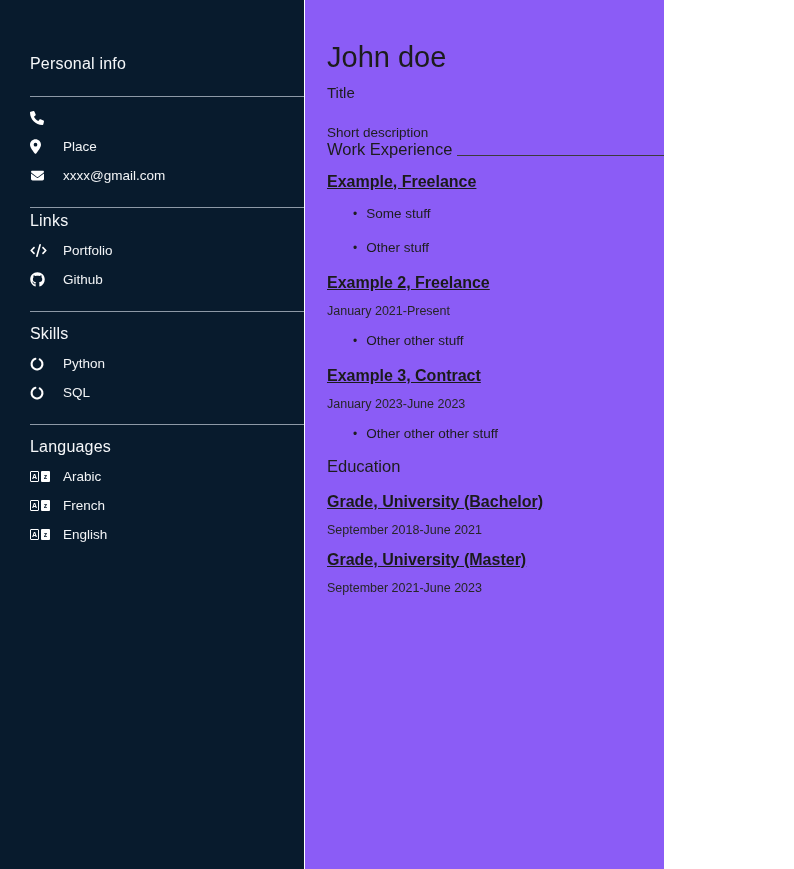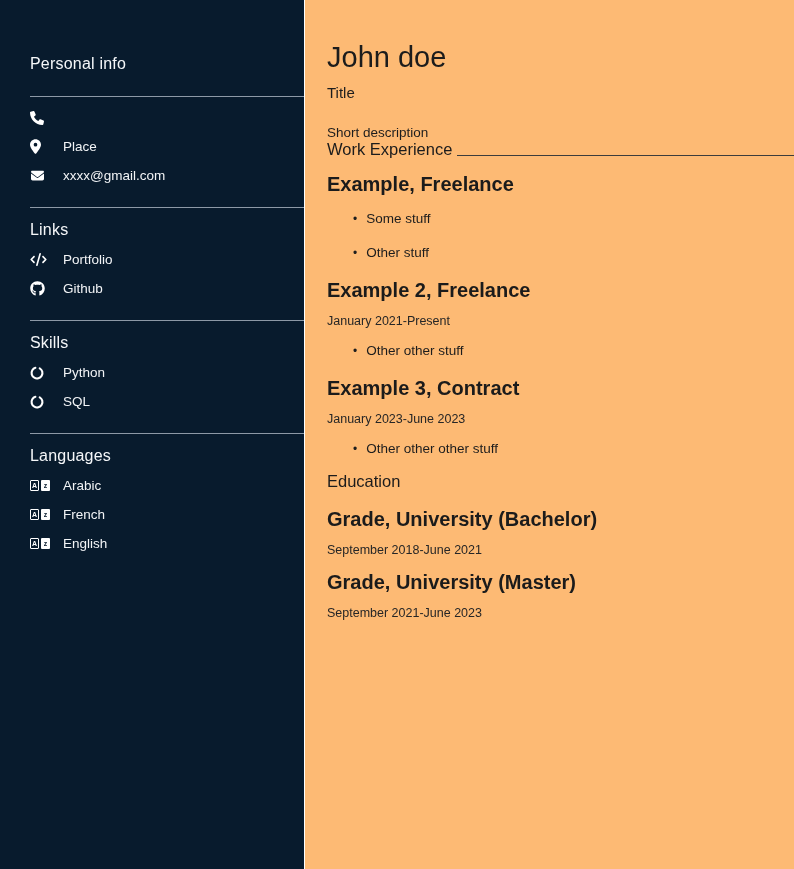--- a/index.html
+++ b/index.html
@@ -1,18 +1,18 @@
 <!DOCTYPE html>
 <html><head>
 <meta charset="utf-8">
 <style>
   * { box-sizing: border-box; }
   html, body { margin: 0; padding: 0; }
   body { font-family: "Liberation Sans", sans-serif; background: #ffffff; }
-  .page { position: relative; width: 794px; height: 869px; background: #ffffff; overflow: hidden; }
+  .page { position: relative; width: 664px; height: 869px; background: #ffffff; overflow: hidden; }
 
   
   .sidebar {
     position: absolute; left: 0; top: 0; width: 304px; height: 869px;
     background: #081b2d; color: #f2f4f6; padding: 55px 0 0 30px;
   }
   .side-title { font-size: 16px; font-weight: 400; color: #f5f7f9; letter-spacing: 0.2px; }
   .side-rule { border: 0; border-top: 1px solid #8d99a6; margin: 23px 0 0 0; }
   .side-items { margin-top: 3px; }
   .side-item { display: flex; align-items: center; margin-top: 12px; min-height: 17px; font-size: 13.5px; }
@@ -29,30 +29,30 @@
   }
   .lang-z {
     width: 9px; height: 11px; background: #fff; border-radius: 1px; margin-left: 2px;
     font-size: 7px; font-weight: 700; color: #081b2d;
     display: flex; align-items: center; justify-content: center;
   }
 
   
   .content {
     position: absolute; left: 305px; top: 0; right: 0; height: 869px;
-    background: #fdba74; color: #1d1d1d; padding: 42px 0 0 22px;
+    background: #8b5cf6; color: #1d1d1d; padding: 42px 0 0 22px;
   }
   .name { font-size: 29px; font-weight: 400; color: #1c1c1c; line-height: 1.1; }
   .person-title { font-size: 15px; margin-top: 10px; color: #1d1d1d; }
   .desc { font-size: 13.5px; margin-top: 24px; color: #1d1d1d; }
 
   .sec-head { display: flex; font-size: 16.5px; color: #1c1c1c; }
   .sec-line { flex: 1; height: 1px; background: #3c3c3c; align-self: flex-end; margin-bottom: 3px; margin-left: 5px; }
 
-  .entry-title { font-size: 20px; font-weight: 700; color: #1b1b1b; margin-top: 14px; }
+  .entry-title { font-size: 16px; font-weight: 700; color: #1b1b1b; margin-top: 14px; text-decoration: underline; }
   .entry-dates { font-size: 12.5px; color: #262626; margin-top: 12px; }
   .bullets { list-style: none; margin: 15px 0 0 0; padding: 0 0 0 26px; }
   .bullets li { display: flex; align-items: baseline; font-size: 13.5px; margin-bottom: 19px; color: #1d1d1d; }
   .bullet-dot { margin-right: 9px; font-size: 12px; line-height: 1; }
 </style>
 </head>
 <body>
 
 <div class="page">
 
@@ -82,21 +82,21 @@
         <span class="icon-box">
           <svg width="15" height="13" viewBox="0 0 512 512">
               <path d="M48 64C21.5 64 0 85.5 0 112c0 15.1 7.1 29.3 19.2 38.4L236.8 313.6c11.4 8.5 27 8.5 38.4 0L492.8 150.4c12.1-9.1 19.2-23.3 19.2-38.4c0-26.5-21.5-48-48-48H48zM0 176V384c0 35.3 28.7 64 64 64H448c35.3 0 64-28.7 64-64V176L294.4 339.2c-22.8 17.1-54 17.1-76.8 0L0 176z"></path>
             </svg>
         </span>
         <span class="side-label">xxxx@gmail.com</span>
       </div>
     </div>
 
     <hr class="side-rule">
-    <div class="side-title" style="margin-top:13px;">Links</div>
+    <div class="side-title" style="margin-top:4px;">Links</div>
 
     <div class="side-items">
       <div class="side-item">
         <span class="icon-box">
           <svg width="17" height="13" viewBox="0 0 640 512">
               <path d="M392.8 1.2c-17-4.9-34.7 5-39.6 22l-128 448c-4.9 17 5 34.7 22 39.6s34.7-5 39.6-22l128-448c4.9-17-5-34.7-22-39.6zm80.6 120.1c-12.5 12.5-12.5 32.8 0 45.3L562.7 256l-89.4 89.4c-12.5 12.5-12.5 32.8 0 45.3s32.8 12.5 45.3 0l112-112c12.5-12.5 12.5-32.8 0-45.3l-112-112c-12.5-12.5-32.8-12.5-45.3 0zm-306.7 0c-12.5-12.5-32.8-12.5-45.3 0l-112 112c-12.5 12.5-12.5 32.8 0 45.3l112 112c12.5 12.5 32.8 12.5 45.3 0s12.5-32.8 0-45.3L77.3 256l89.4-89.4c12.5-12.5 12.5-32.8 0-45.3z"></path>
             </svg>
         </span>
         <span class="side-label">Portfolio</span>
       </div>

